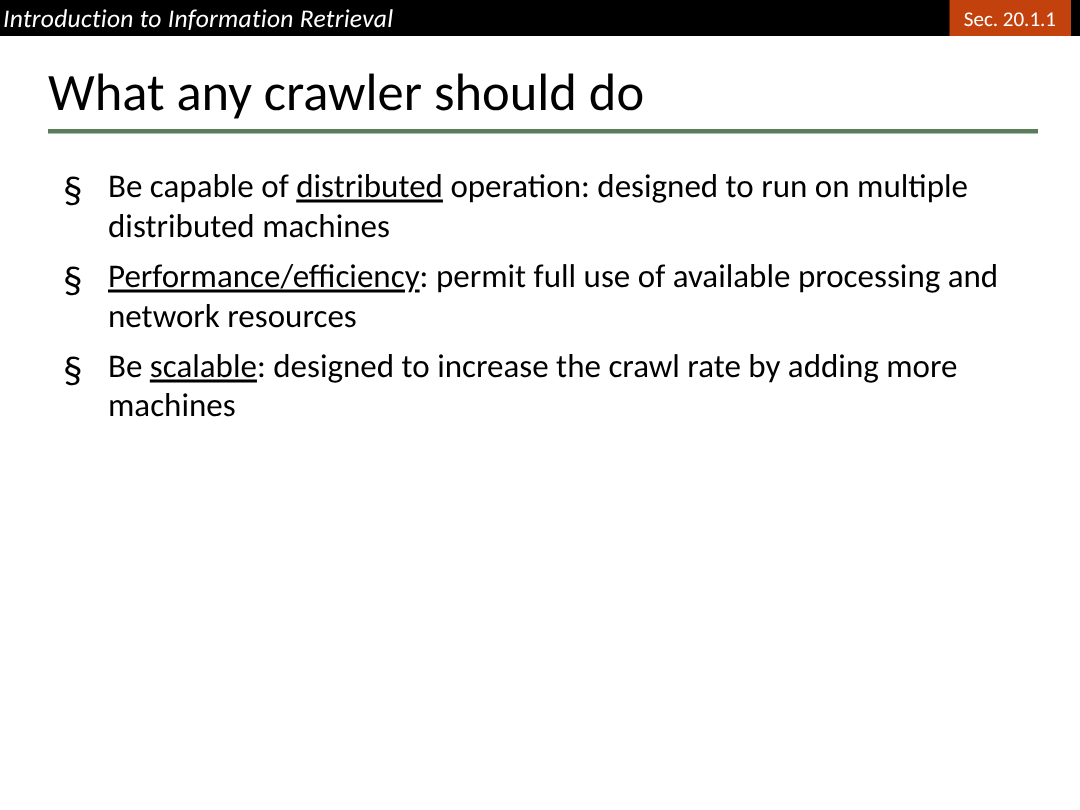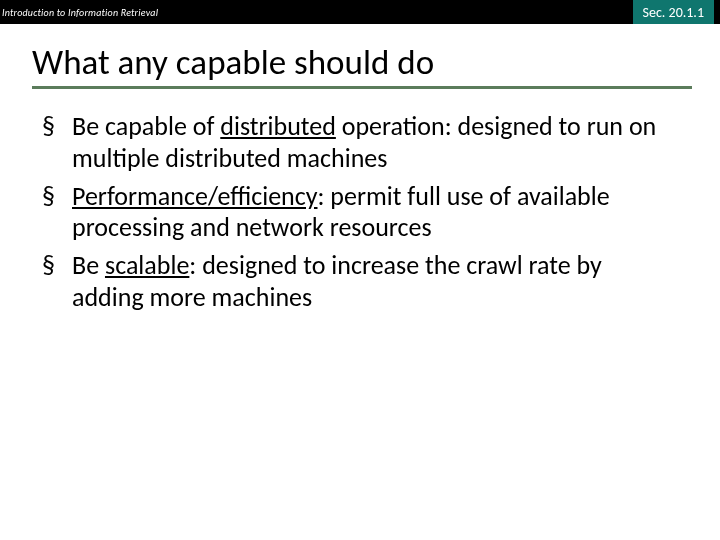--- a/index.html
+++ b/index.html
@@ -1,42 +1,42 @@
 <!DOCTYPE html>
 <html><head>
   <meta charset="utf-8">
   <style>
     * { margin: 0; padding: 0; box-sizing: border-box; }
     html, body { width: 720px; height: 540px; background: #fff; font-family: Calibri, "Segoe UI", sans-serif; }
     .slide { width: 720px; height: 540px; display: flex; flex-direction: column; }
     .header { height: 24px; background: #000; display: flex; align-items: center; justify-content: space-between; padding: 0 6px 0 2px; }
-    .header-left { color: #fff; font-style: italic; font-size: 10px; font-weight: 400; letter-spacing: 0.2px; }
-    .section-box { background: #0f766e; color: #fff; font-size: 14px; padding: 2px 10px; height: 24px; display: flex; align-items: center; }
+    .header-left { color: #fff; font-style: italic; font-size: 17px; font-weight: 400; letter-spacing: 0.2px; }
+    .section-box { background: #c2410c; color: #fff; font-size: 14px; padding: 2px 10px; height: 24px; display: flex; align-items: center; }
     .title-block { padding: 18px 28px 4px 32px; }
     .title { font-size: 35px; font-weight: 400; color: #000; line-height: 1.15; }
     .title .italic { }
     .hr { height: 3px; background: #5b7c5b; margin: 4px 0 0 0; }
     .content { padding: 18px 42px 0 42px; }
     ul.bullets { list-style: none; }
-    ul.bullets li { position: relative; font-size: 26px; line-height: 1.22; color: #000; margin-bottom: 6px; padding-left: 30px; }
+    ul.bullets li { position: relative; font-size: 22px; line-height: 1.22; color: #000; margin-bottom: 6px; padding-left: 30px; }
     ul.bullets li::before { content: "§"; position: absolute; left: 0; top: 0; font-size: 26px; }
     .underline { text-decoration: underline; }
   </style>
 </head>
 <body>
 
 <div class="slide">
   <div class="header">
     <span class="header-left">Introduction to Information Retrieval</span>
     <span class="section-box">Sec. 20.1.1</span>
   </div>
 
   <div class="title-block">
     <h1 class="title">
-      <span>What any capable </span><span class="italic">should</span><span> do</span>
+      <span>What any crawler </span><span class="italic">should</span><span> do</span>
     </h1>
     <div class="hr"></div>
   </div>
 
   <div class="content">
     <ul class="bullets">
       <li>
         <span>Be capable of </span><span class="underline">distributed</span><span> operation: designed to run on multiple distributed machines</span>
       </li>
       <li>

